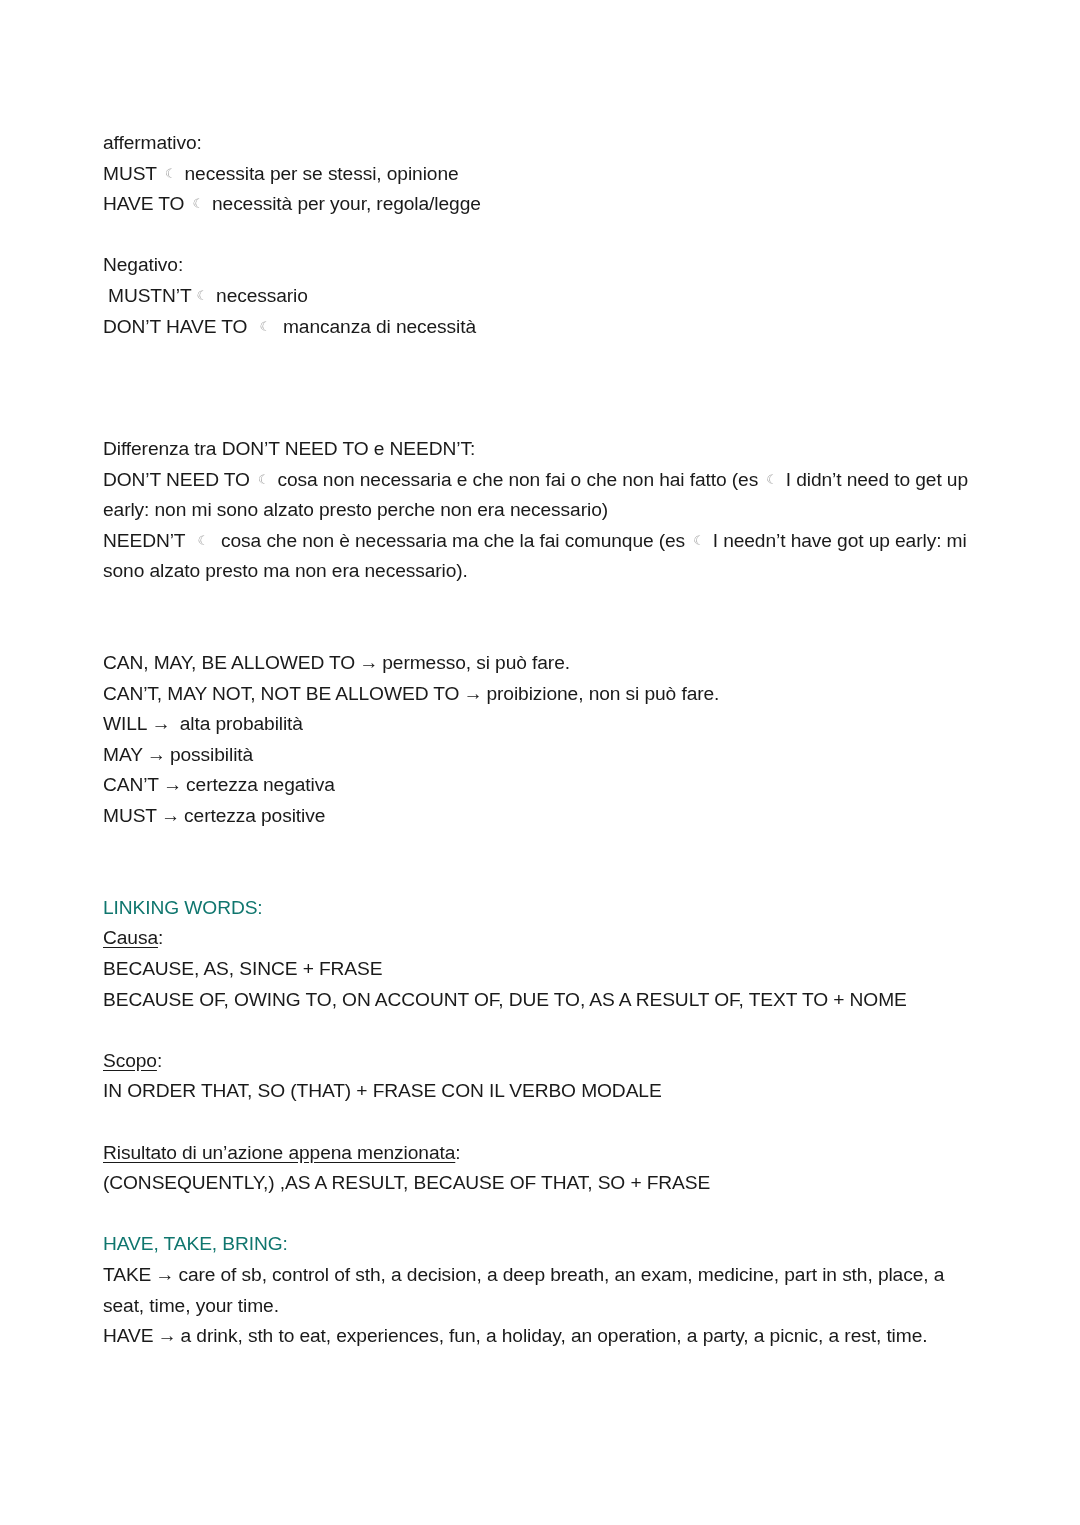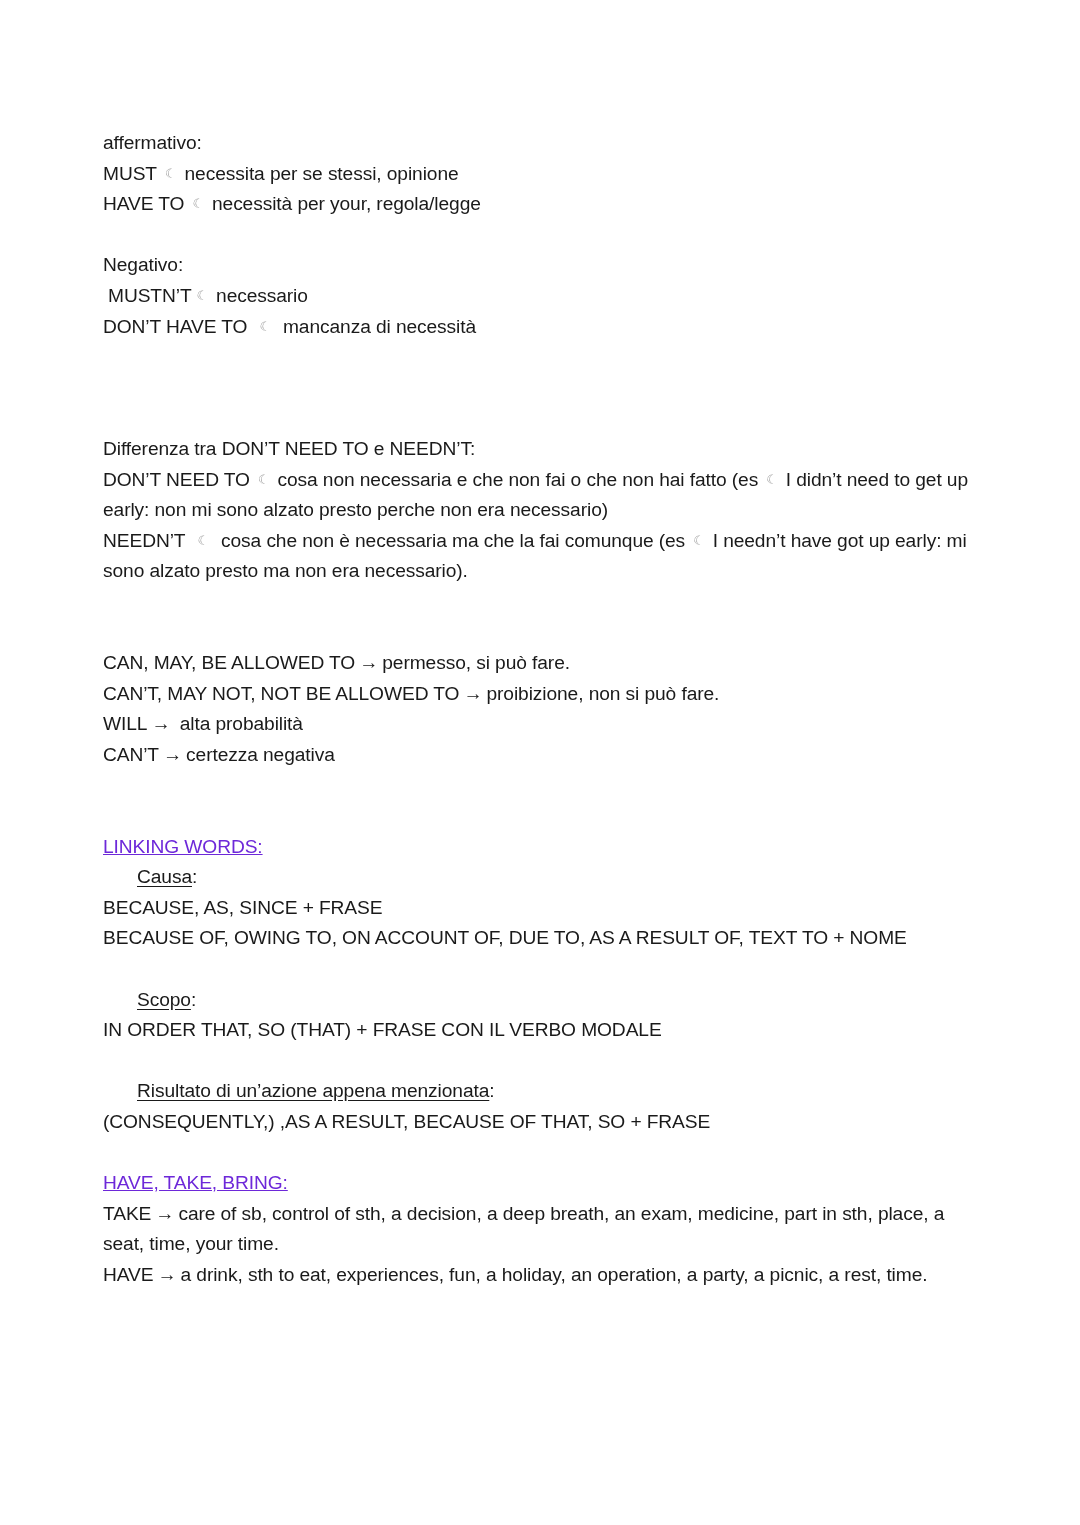--- a/index.html
+++ b/index.html
@@ -18,22 +18,22 @@
       width: 880px;
       font-size: 19.2px;
       line-height: 30.6px;
       letter-spacing: -0.1px;
     }
     .line { white-space: nowrap; min-height: 30.6px; }
     .wrap { white-space: normal; }
     .gap1 { height: 30.6px; }
     .gap3 { height: 91.8px; }
     .gap2 { height: 61.2px; }
-    .red { color: #6d28d9; text-decoration: underline; }
-    .u { text-decoration: underline; text-underline-offset: 3px; margin-left: 34px; }
+    .red { color: #0f766e; }
+    .u { text-decoration: underline; text-underline-offset: 3px; }
     .moon { color: #9a9a9a; font-size: 13px; margin: 0 8px; display: inline-block; vertical-align: 2px; }
     .arrow { margin: 0 4px; }
     .indent1 { padding-left: 5px; }
   </style>
 </head>
 <body>
 
 <div class="page">
 
   <div class="line">affermativo:</div>
@@ -69,21 +69,27 @@
   <div class="line">
     <span>CAN, MAY, BE ALLOWED TO</span><span class="arrow">→</span><span>permesso, si può fare.</span>
   </div>
   <div class="line">
     <span>CAN’T, MAY NOT, NOT BE ALLOWED TO</span><span class="arrow">→</span><span>proibizione, non si può fare.</span>
   </div>
   <div class="line">
     <span>WILL</span><span class="arrow">→</span><span> alta probabilità</span>
   </div>
   <div class="line">
+    <span>MAY</span><span class="arrow">→</span><span>possibilità</span>
+  </div>
+  <div class="line">
     <span>CAN’T</span><span class="arrow">→</span><span>certezza negativa</span>
+  </div>
+  <div class="line">
+    <span>MUST</span><span class="arrow">→</span><span>certezza positive</span>
   </div>
 
   <div class="gap2"></div>
 
   <div class="line red">LINKING WORDS:</div>
   <div class="line">
     <span class="u">Causa</span><span>:</span>
   </div>
   <div class="line">BECAUSE, AS, SINCE + FRASE</div>
   <div class="line">BECAUSE OF, OWING TO, ON ACCOUNT OF, DUE TO, AS A RESULT OF, TEXT TO + NOME</div>

